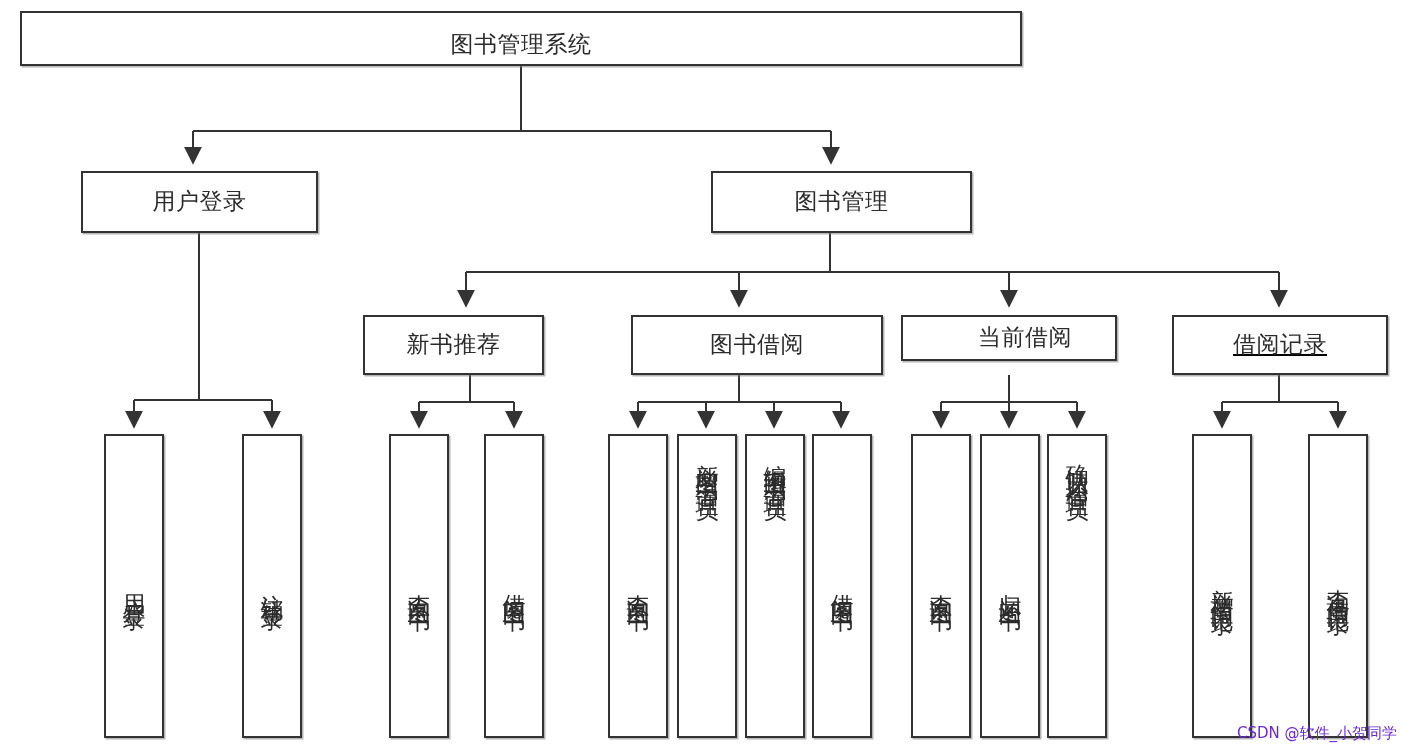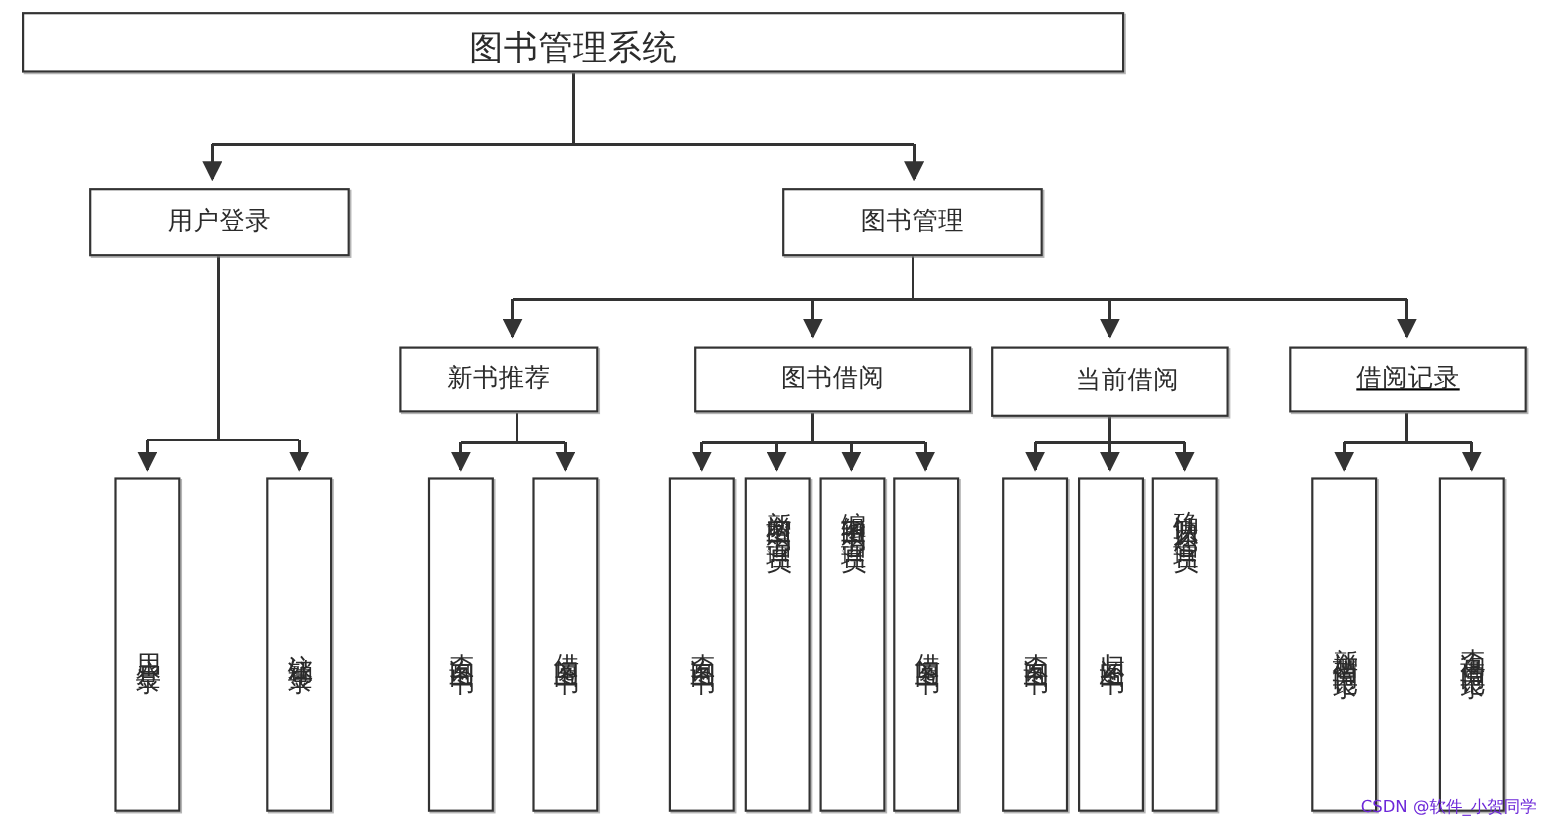--- a/index.html
+++ b/index.html
@@ -40,21 +40,21 @@
     color: #2b2b2b;
     letter-spacing: 0.5px;
     white-space: nowrap;
     line-height: 1.18;
   }
   
   .node.h .label {
     font-size: 23px;
     writing-mode: horizontal-tb;
   }
-  .node.root .label { font-size: 31px; margin-top: 12px; }
+  .node.root .label { font-size: 23px; margin-top: 12px; }
   
   .node.v {
     align-items: flex-start;
     justify-content: center;
     padding-top: 10px;
   }
   .node.v .label {
     writing-mode: vertical-rl;
     text-orientation: upright;
     font-size: 23px;
@@ -132,31 +132,31 @@
     </g>
   </svg>
 
   <div class="node h root" style="left:20px; top:11px; width:1002px; height:55px;">
     <span class="label">图书管理系统</span>
   </div>
 
   <div class="node h" style="left:81px; top:171px; width:237px; height:62px;">
     <span class="label">用户登录</span>
   </div>
-  <div class="node h" style="left:711px; top:171px; width:237px; height:62px;">
+  <div class="node h" style="left:711px; top:171px; width:261px; height:62px;">
     <span class="label">图书管理</span>
   </div>
 
   <div class="node h" style="left:363px; top:315px; width:181px; height:60px;">
     <span class="label">新书推荐</span>
   </div>
   <div class="node h" style="left:631px; top:315px; width:252px; height:60px;">
     <span class="label">图书借阅</span>
   </div>
-  <div class="node h" style="left:901px; top:315px; width:216px; height:64px;padding-left:32px;">
+  <div class="node h" style="left:901px; top:315px; width:216px; height:46px;padding-left:32px;">
     <span class="label">当前借阅</span>
   </div>
   <div class="node h" style="left:1172px; top:315px; width:216px; height:60px;text-decoration:underline;">
     <span class="label">借阅记录</span>
   </div>
 
   <div class="node v mid" style="left:104px; top:434px; width:60px; height:304px;">
     <span class="label">用户登录</span>
   </div>
   <div class="node v mid" style="left:242px; top:434px; width:60px; height:304px;">

